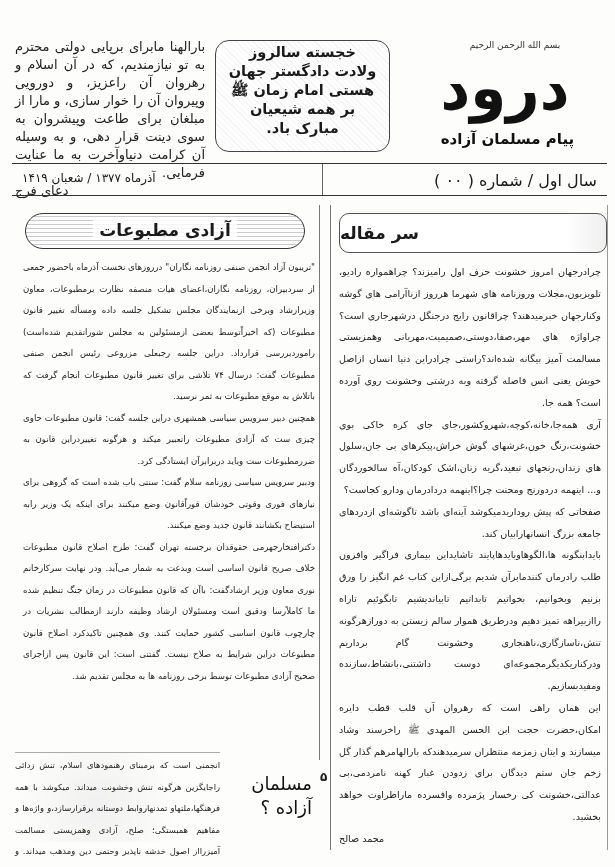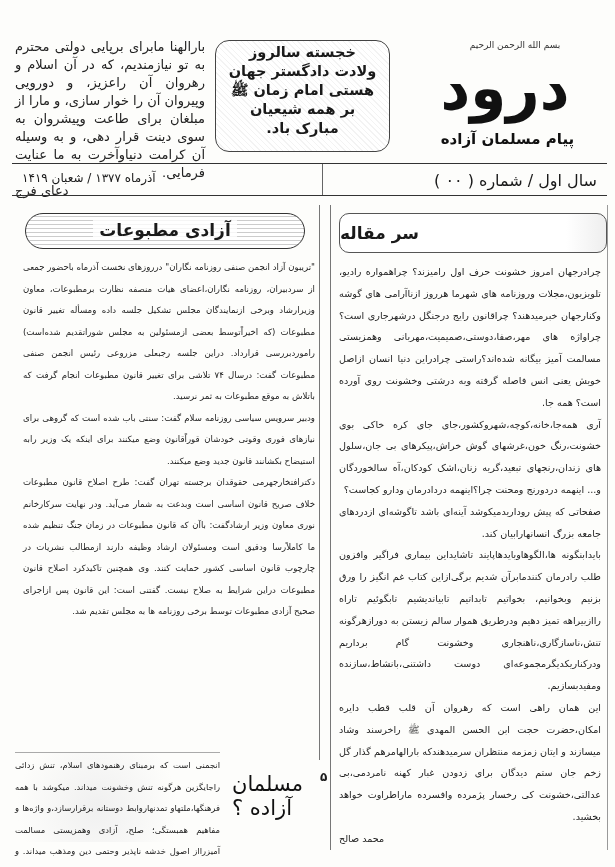--- a/index.html
+++ b/index.html
@@ -43,21 +43,21 @@
                   text-align: center; font-size: 17px; font-weight: bold; line-height: 33px;
                   background: repeating-linear-gradient(0deg,#fff 0 3px,#ccc 3px 4px), #fff;
                   background-blend-mode: multiply; }
     .press-head span { background: rgba(255,255,255,0.8); padding: 0 6px; }
     .press-body { position: absolute; left: 8px; top: 52px; width: 292px; font-size: 8.6px; line-height: 21.5px; text-align: justify; color: #222; }
 
     
     .free-muslim { left: 15px; top: 752px; width: 205px; height: 90px; font-size: 8.4px; line-height: 21.5px; text-align: justify; color: #222;
                    border-top: 1px solid #aaa; padding-top: 2px;
                    background: radial-gradient(circle at 40% 60%, #f0f0f0 0, #fdfdfb 60%); }
-    .free-title { left: 232px; top: 772px; width: 80px; text-align: left; font-size: 21px; line-height: 24px; color: #111; }
+    .free-title { left: 232px; top: 772px; width: 80px; text-align: right; font-size: 18px; line-height: 24px; color: #111; }
     .page-no { left: 320px; top: 770px; font-size: 12px; font-weight: bold; }
   </style>
 </head>
 <body>
 
 <div class="abs basmala">بسم الله الرحمن الرحیم</div>
 <div class="abs logo">درود</div>
 <div class="abs tagline">پیام مسلمان آزاده</div>
 
 <div class="abs greet">
@@ -94,20 +94,21 @@
         <span></span>
         <span>محمد صالح</span>
       </div>
   </div>
 </div>
 
 <div class="abs col-left">
   <div class="press-head"><span>آزادی مطبوعات</span></div>
   <div class="press-body">
     <p>"تریبون آزاد انجمن صنفی روزنامه نگاران" درروزهای نخست آذرماه باحضور جمعی از سردبیران، روزنامه نگاران،اعضای هیات منصفه نظارت برمطبوعات، معاون وزیرارشاد وبرخی ازنمایندگان مجلس تشکیل جلسه داده ومسأله تغییر قانون مطبوعات (که اخیراًتوسط بعضی ازمسئولین به مجلس شوراتقدیم شده‌است) راموردبررسی قرارداد. دراین جلسه رجبعلی مزروعی رئیس انجمن صنفی مطبوعات گفت: درسال ۷۴ تلاشی برای تغییر قانون مطبوعات انجام گرفت که باتلاش به موقع مطبوعات به ثمر نرسید.</p>
+    <p>همچنین دبیر سرویس سیاسی همشهری دراین جلسه گفت: قانون مطبوعات حاوی چیزی ست که آزادی مطبوعات راتعبیر میکند و هرگونه تغییردراین قانون به ضررمطبوعات ست وباید دربرابرآن ایستادگی کرد.</p>
     <p>ودبیر سرویس سیاسی روزنامه سلام گفت: سنتی باب شده است که گروهی برای نیازهای فوری وقوتی خودشان قوراًقانون وضع میکنند برای اینکه یک وزیر رابه استیضاح بکشانند قانون جدید وضع میکنند.</p>
     <p>دکترافتخارجهرمی حقوقدان برجسته تهران گفت: طرح اصلاح قانون مطبوعات خلاف صریح قانون اساسی است وبدعت به شمار می‌آید. ودر نهایت سرکارخانم نوری معاون وزیر ارشادگفت: باآن که قانون مطبوعات در زمان جنگ تنظیم شده ما کاملاًرسا ودقیق است ومسئولان ارشاد وظیفه دارند ازمطالب نشریات در چارچوب قانون اساسی کشور حمایت کنند. وی همچنین تاکیدکرد اصلاح قانون مطبوعات دراین شرایط به صلاح نیست. گفتنی است: این قانون پس ازاجرای صحیح آزادی مطبوعات توسط برخی روزنامه ها به مجلس تقدیم شد.</p>
   </div>
 </div>
 
 <div class="abs free-muslim">انجمنی است که برمبنای رهنمودهای اسلام، تنش زدائی راجایگزین هرگونه تنش وخشونت میداند. میکوشد با همه فرهنگها،ملتهاو تمدنهاروابط دوستانه برقرارسازد،و واژه‌ها و مفاهیم همبستگی؛ صلح، آزادی وهمزیستی مسالمت آمیزرااز اصول خدشه ناپذیر وحتمی دین ومذهب میداند. و نیزهرگز به تنش،تندی، خشونت،ستیز و به قدرت نمی‌اندیشد.</div>
 <div class="abs free-title">
   <div>مسلمان</div>
   <div>آزاده ؟</div>
 </div>

